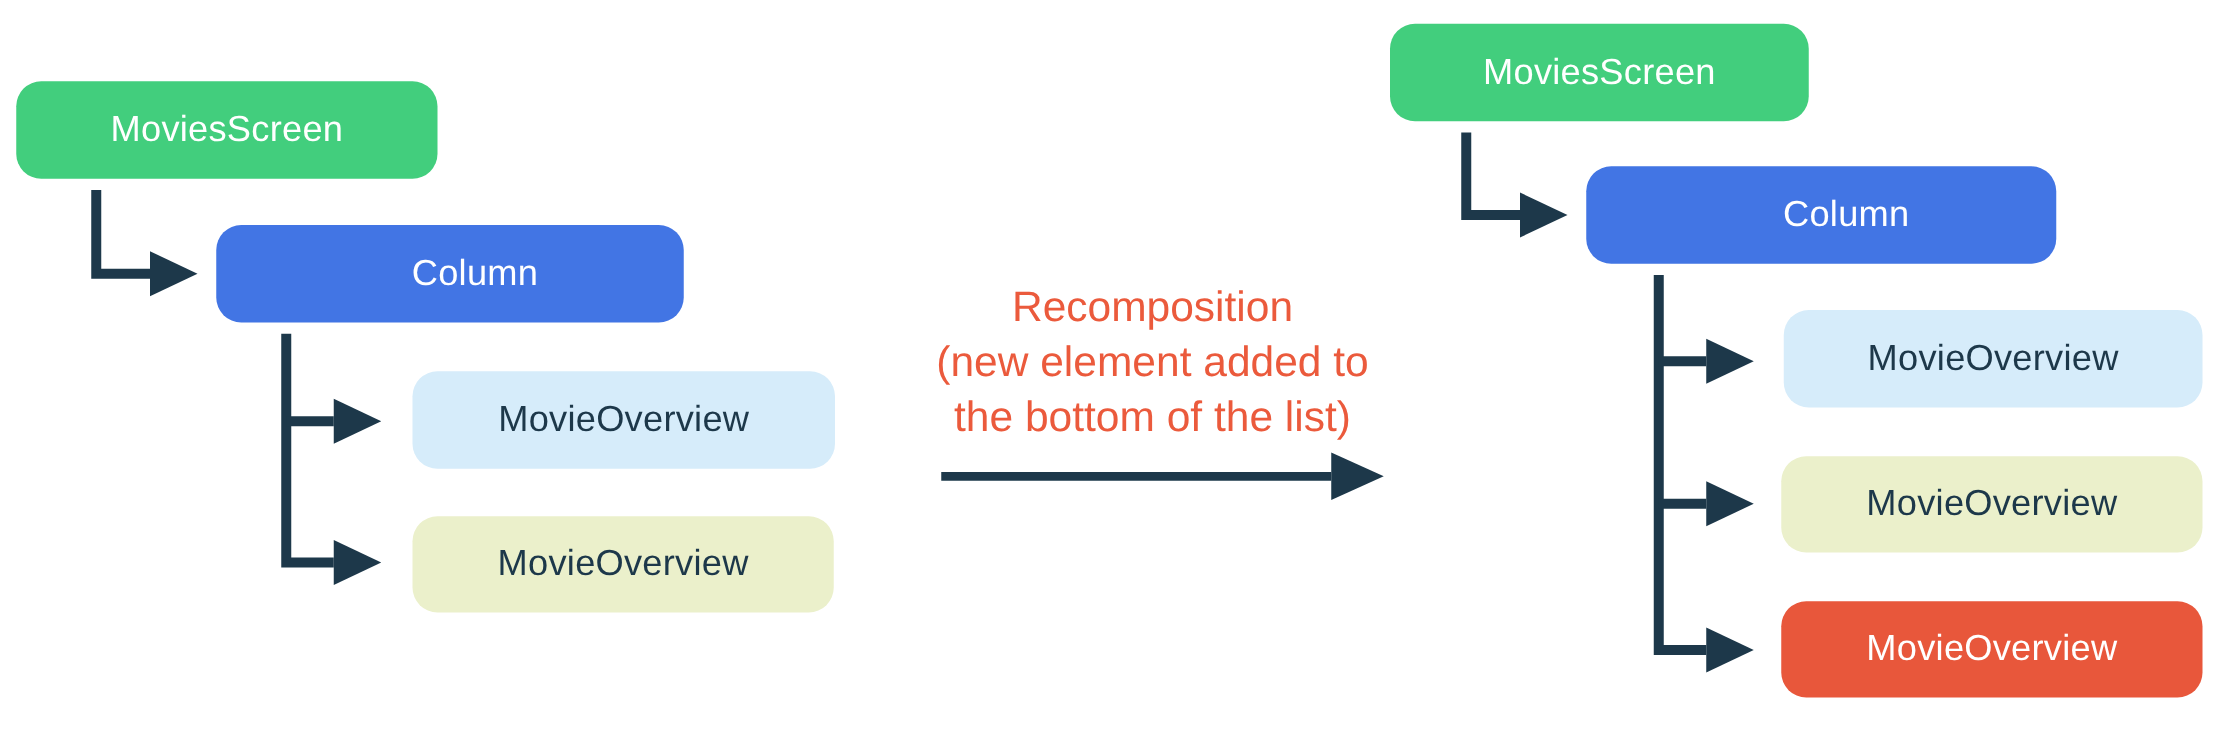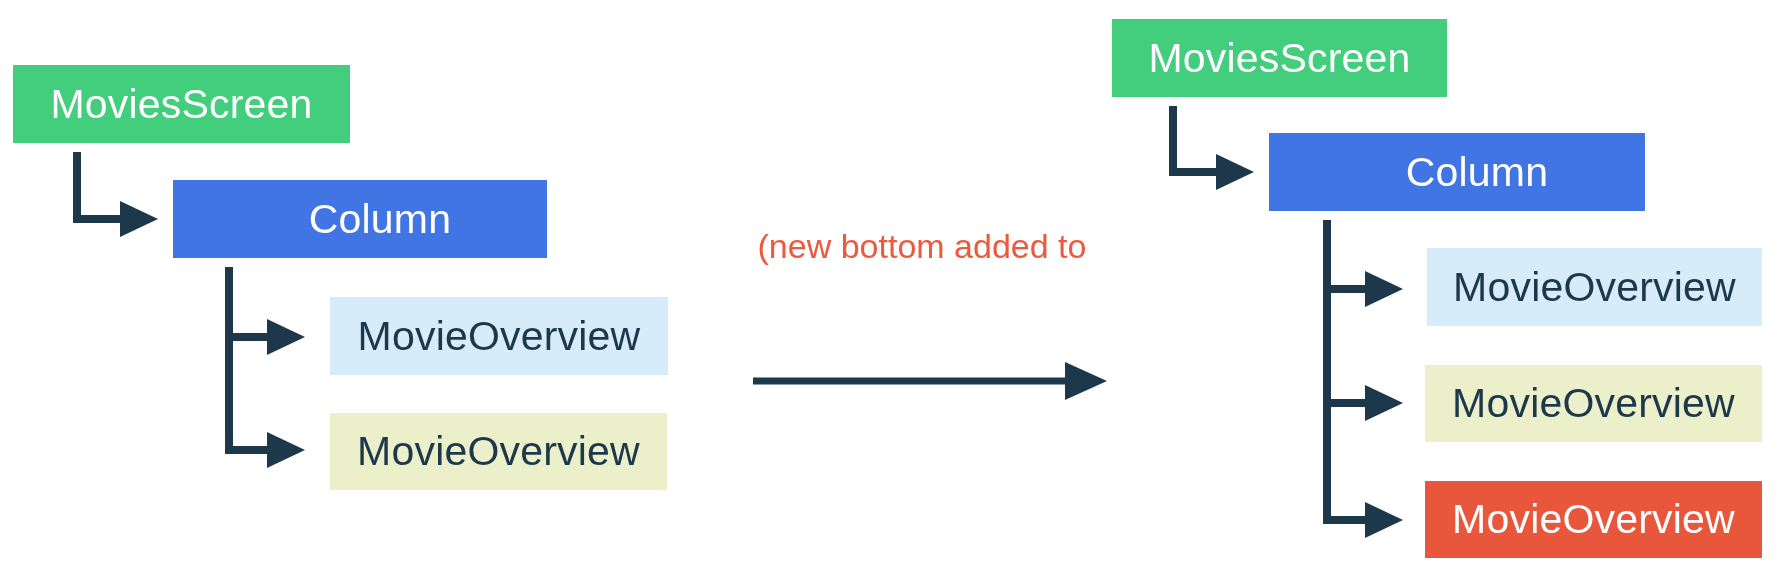--- a/index.html
+++ b/index.html
@@ -21,23 +21,23 @@
     background:var(--background);
     font-family:"Liberation Sans", sans-serif;
     overflow:hidden;
   }
   .connector-layer{position:absolute;left:0;top:0;width:1779px;height:584px;}
   .connector-line{fill:none;stroke:var(--connector-navy);stroke-width:8;}
   .main-arrow-line{fill:none;stroke:var(--connector-navy);stroke-width:7;}
   .connector-head{fill:var(--connector-navy);stroke:none;}
   .node{
     position:absolute;
-    border-radius:0;
+    border-radius:20px;
     display:flex;align-items:center;justify-content:center;
-    font-size:41px;
+    font-size:29px;
     letter-spacing:0.2px;
     white-space:nowrap;
   }
   .node.green{background:var(--parent-green);color:var(--light-text);}
   .node.blue{background:var(--column-blue);color:var(--light-text);padding-left:40px;}
   .node.lightblue{background:var(--child-blue);color:var(--dark-text);}
   .node.yellow{background:var(--child-yellow);color:var(--dark-text);}
   .node.orange{background:var(--child-orange);color:var(--light-text);}
   .annotation{
     position:absolute;
@@ -77,21 +77,23 @@
     <path class="connector-line" d="M1327 403 L1365 403"></path>
     <polygon class="connector-head" points="1365,385 1365,421 1403,403"></polygon>
   </svg>
 
   <div class="node green" style="left:13px;top:65px;width:337px;height:78px">MoviesScreen</div>
   <div class="node blue" style="left:173px;top:180px;width:334px;height:78px">Column</div>
   <div class="node lightblue" style="left:330px;top:297px;width:338px;height:78px">MovieOverview</div>
   <div class="node yellow" style="left:330px;top:413px;width:337px;height:77px">MovieOverview</div>
 
   <div class="annotation">
-    <div>(new bottom added to</div>
+    <div>Recomposition</div>
+    <div>(new element added to</div>
+    <div>the bottom of the list)</div>
   </div>
 
   <div class="node green" style="left:1112px;top:19px;width:335px;height:78px">MoviesScreen</div>
   <div class="node blue" style="left:1269px;top:133px;width:336px;height:78px">Column</div>
   <div class="node lightblue" style="left:1427px;top:248px;width:335px;height:78px">MovieOverview</div>
   <div class="node yellow" style="left:1425px;top:365px;width:337px;height:77px">MovieOverview</div>
   <div class="node orange" style="left:1425px;top:481px;width:337px;height:77px">MovieOverview</div>
 
 </div>
 

